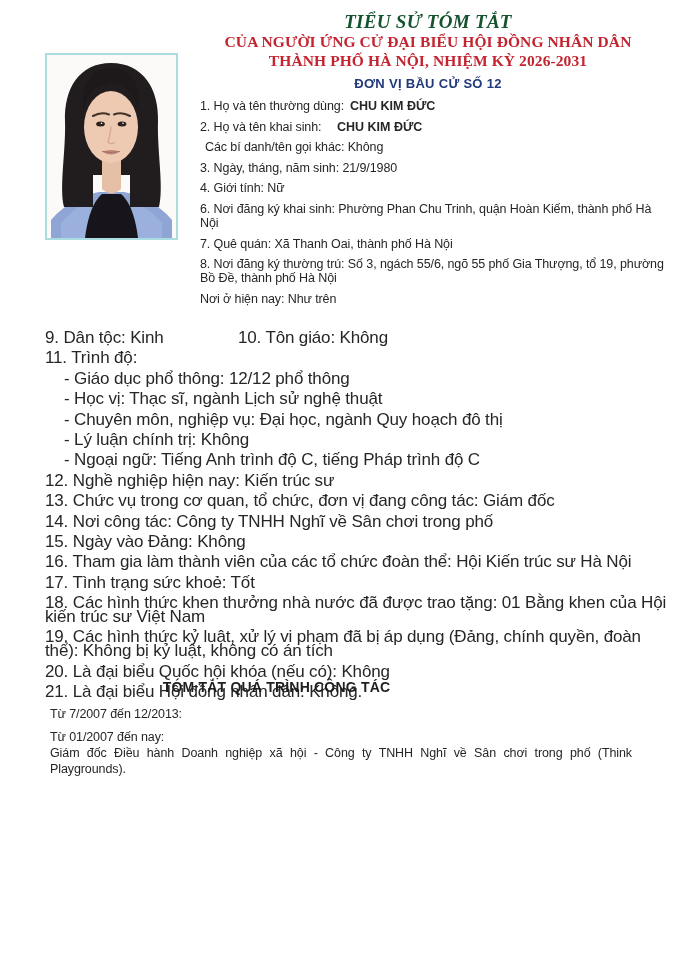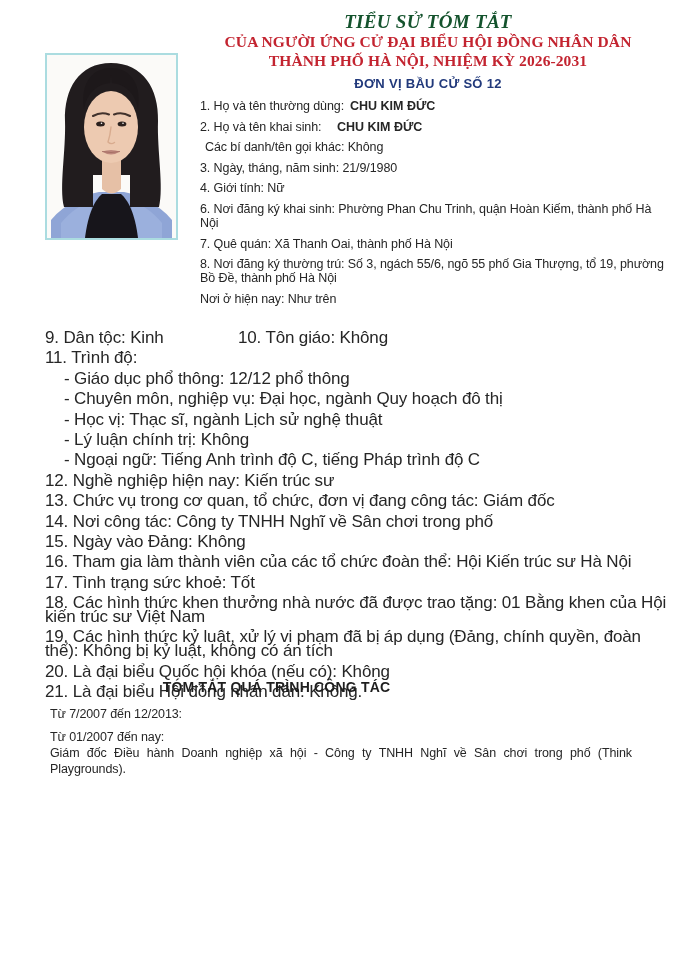--- a/index.html
+++ b/index.html
@@ -116,22 +116,22 @@
     <div class="line">Nơi ở hiện nay: Như trên</div>
   </div>
 
   <div class="col-left">
     <div class="line rel">
       <span>9. Dân tộc: Kinh</span>
       <span class="abs153">10. Tôn giáo: Không</span>
     </div>
     <div class="line">11. Trình độ:</div>
     <div class="line indent">- Giáo dục phổ thông: 12/12 phổ thông</div>
+    <div class="line indent">- Học vị: Thạc sĩ, ngành Lịch sử nghệ thuật</div>
     <div class="line indent">- Chuyên môn, nghiệp vụ: Đại học, ngành Quy hoạch đô thị</div>
-    <div class="line indent">- Học vị: Thạc sĩ, ngành Lịch sử nghệ thuật</div>
     <div class="line indent">- Lý luận chính trị: Không</div>
     <div class="line indent">- Ngoại ngữ: Tiếng Anh trình độ C, tiếng Pháp trình độ C</div>
     <div class="line">12. Nghề nghiệp hiện nay: Kiến trúc sư</div>
     <div class="line">13. Chức vụ trong cơ quan, tổ chức, đơn vị đang công tác: Giám đốc</div>
     <div class="line">14. Nơi công tác: Công ty TNHH Nghĩ về Sân chơi trong phố</div>
     <div class="line">15. Ngày vào Đảng: Không</div>
     <div class="line">16. Tham gia làm thành viên của các tổ chức đoàn thể: Hội Kiến trúc sư Hà Nội</div>
     <div class="line">17. Tình trạng sức khoẻ: Tốt</div>
     <div class="line">18. Các hình thức khen thưởng nhà nước đã được trao tặng: 01 Bằng khen của Hội kiến trúc sư Việt Nam</div>
     <div class="line">19. Các hình thức kỷ luật, xử lý vi phạm đã bị áp dụng (Đảng, chính quyền, đoàn thể): Không bị kỷ luật, không có án tích</div>

